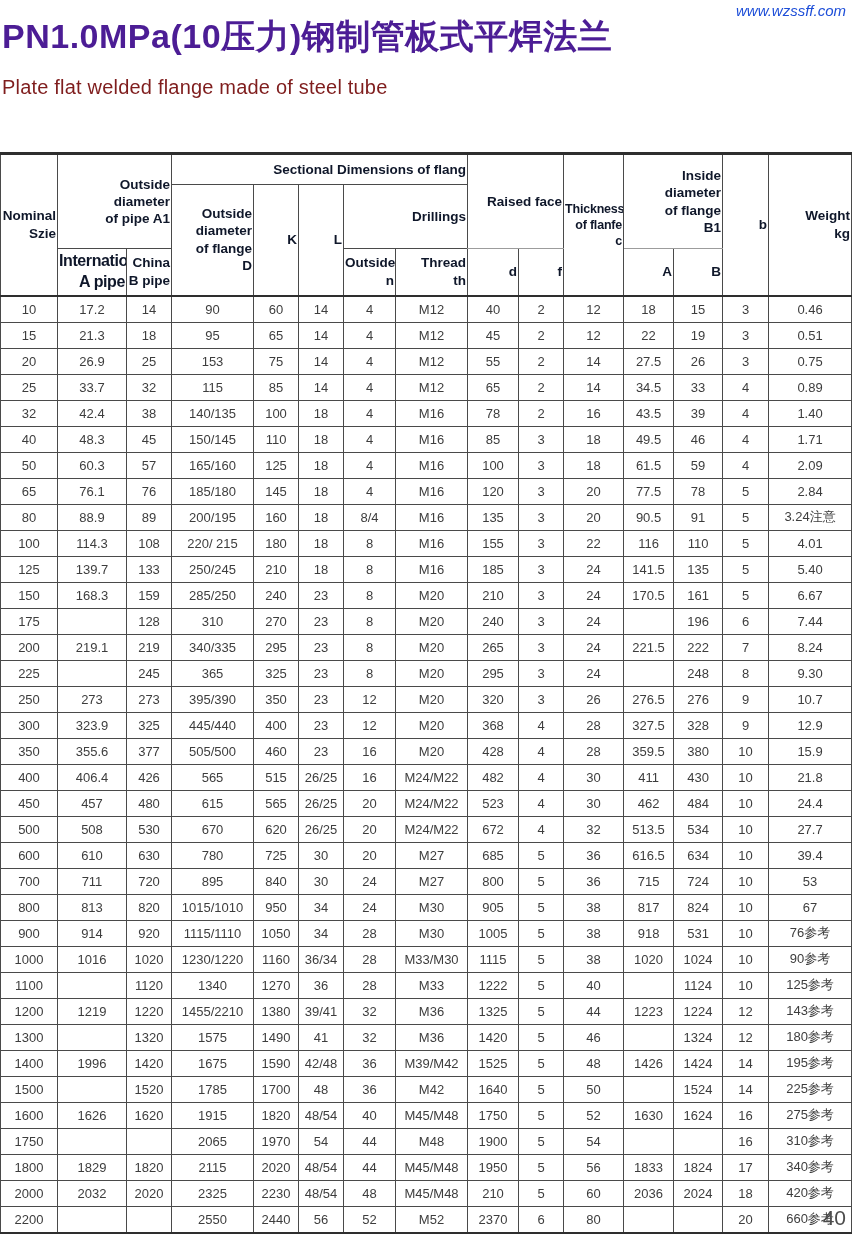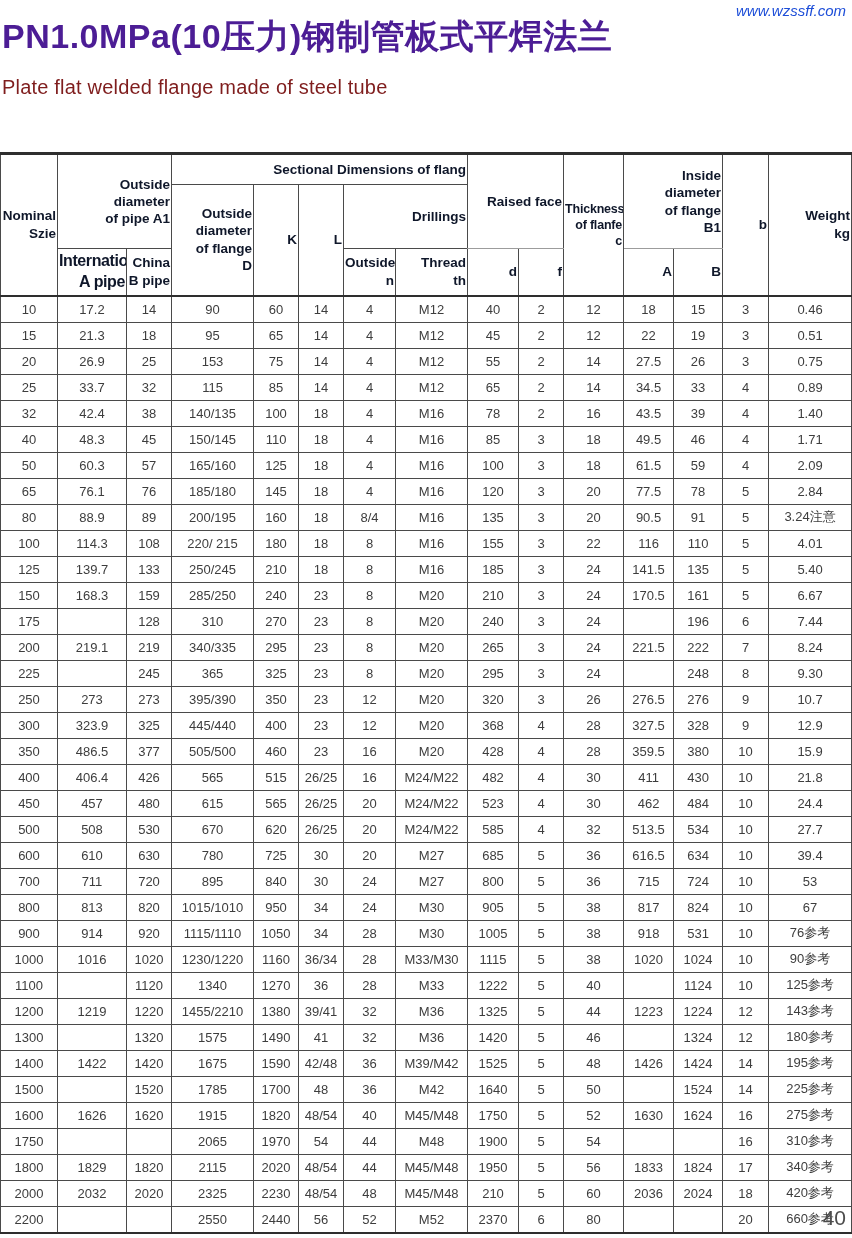--- a/index.html
+++ b/index.html
@@ -411,21 +411,21 @@
             <td>368</td>
             <td>4</td>
             <td>28</td>
             <td>327.5</td>
             <td>328</td>
             <td>9</td>
             <td>12.9</td>
           </tr>
           <tr>
             <td>350</td>
-            <td>486.5</td>
+            <td>355.6</td>
             <td>377</td>
             <td>505/500</td>
             <td>460</td>
             <td>23</td>
             <td>16</td>
             <td>M20</td>
             <td>428</td>
             <td>4</td>
             <td>28</td>
             <td>359.5</td>
@@ -469,21 +469,21 @@
           </tr>
           <tr>
             <td>500</td>
             <td>508</td>
             <td>530</td>
             <td>670</td>
             <td>620</td>
             <td>26/25</td>
             <td>20</td>
             <td>M24/M22</td>
-            <td>585</td>
+            <td>672</td>
             <td>4</td>
             <td>32</td>
             <td>513.5</td>
             <td>534</td>
             <td>10</td>
             <td>27.7</td>
           </tr>
           <tr>
             <td>600</td>
             <td>610</td>
@@ -615,21 +615,21 @@
             <td>1420</td>
             <td>5</td>
             <td>46</td>
             <td></td>
             <td>1324</td>
             <td>12</td>
             <td>180参考</td>
           </tr>
           <tr>
             <td>1400</td>
-            <td>1422</td>
+            <td>1996</td>
             <td>1420</td>
             <td>1675</td>
             <td>1590</td>
             <td>42/48</td>
             <td>36</td>
             <td>M39/M42</td>
             <td>1525</td>
             <td>5</td>
             <td>48</td>
             <td>1426</td>

